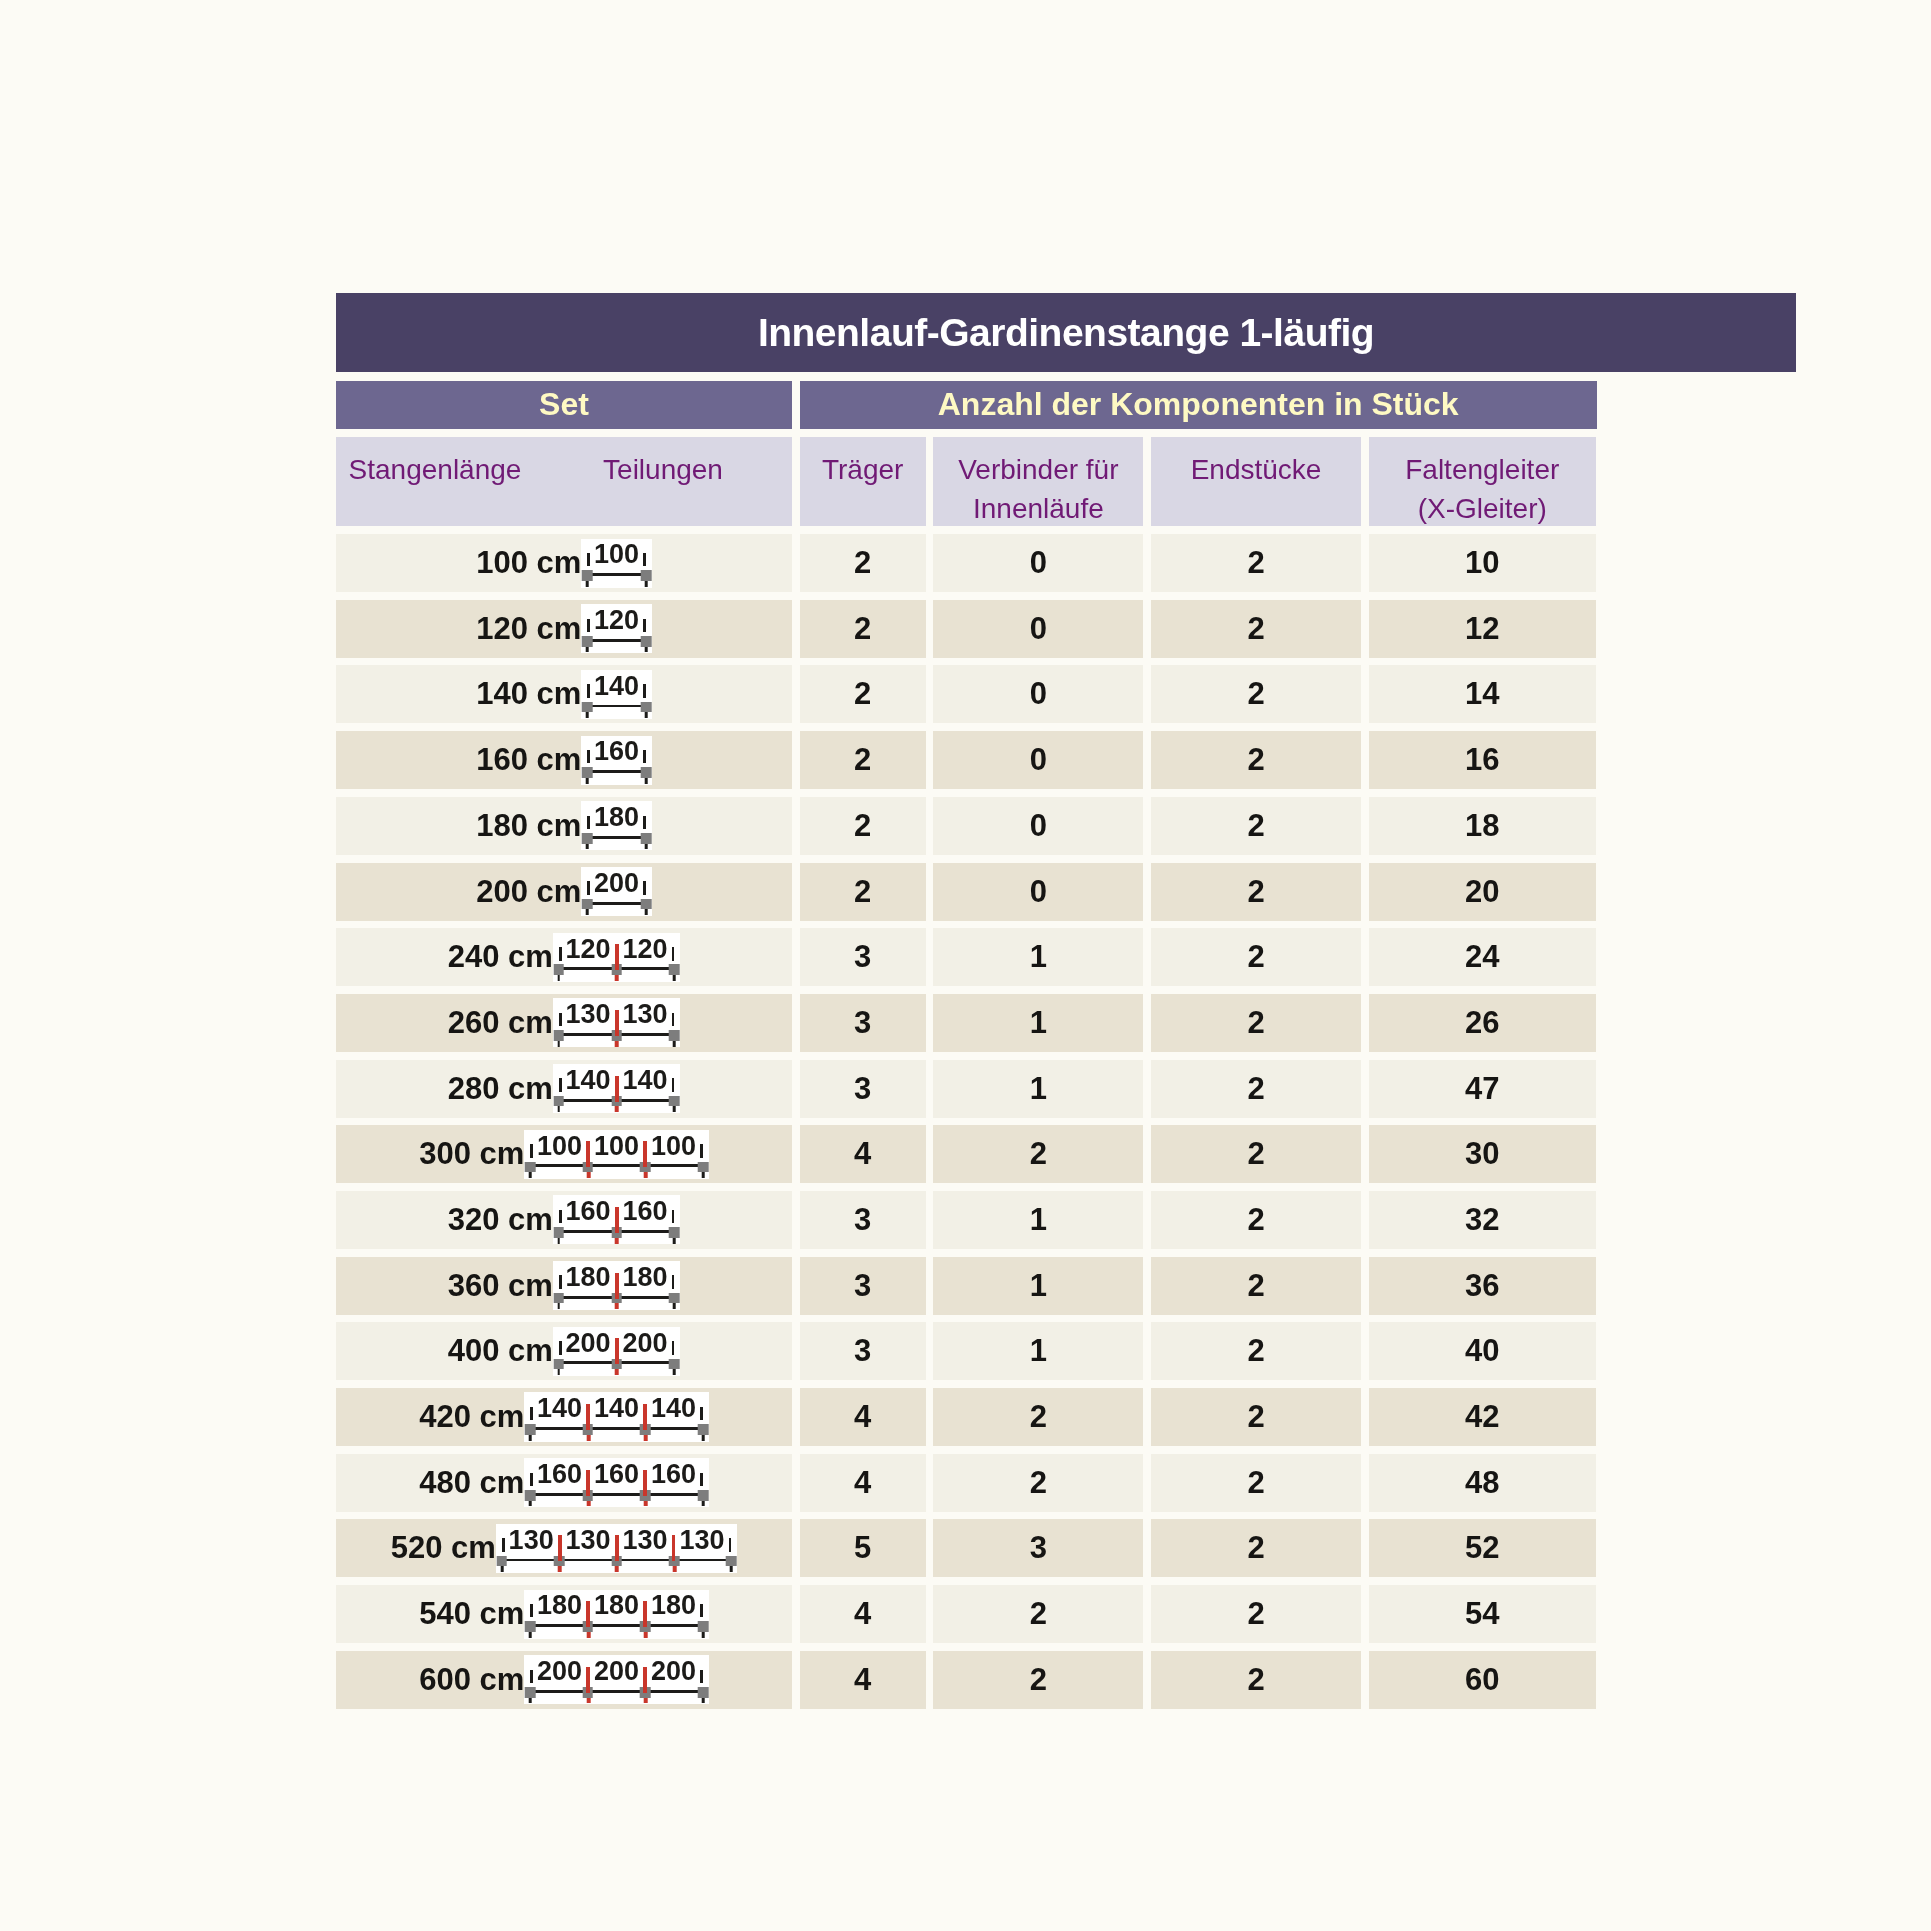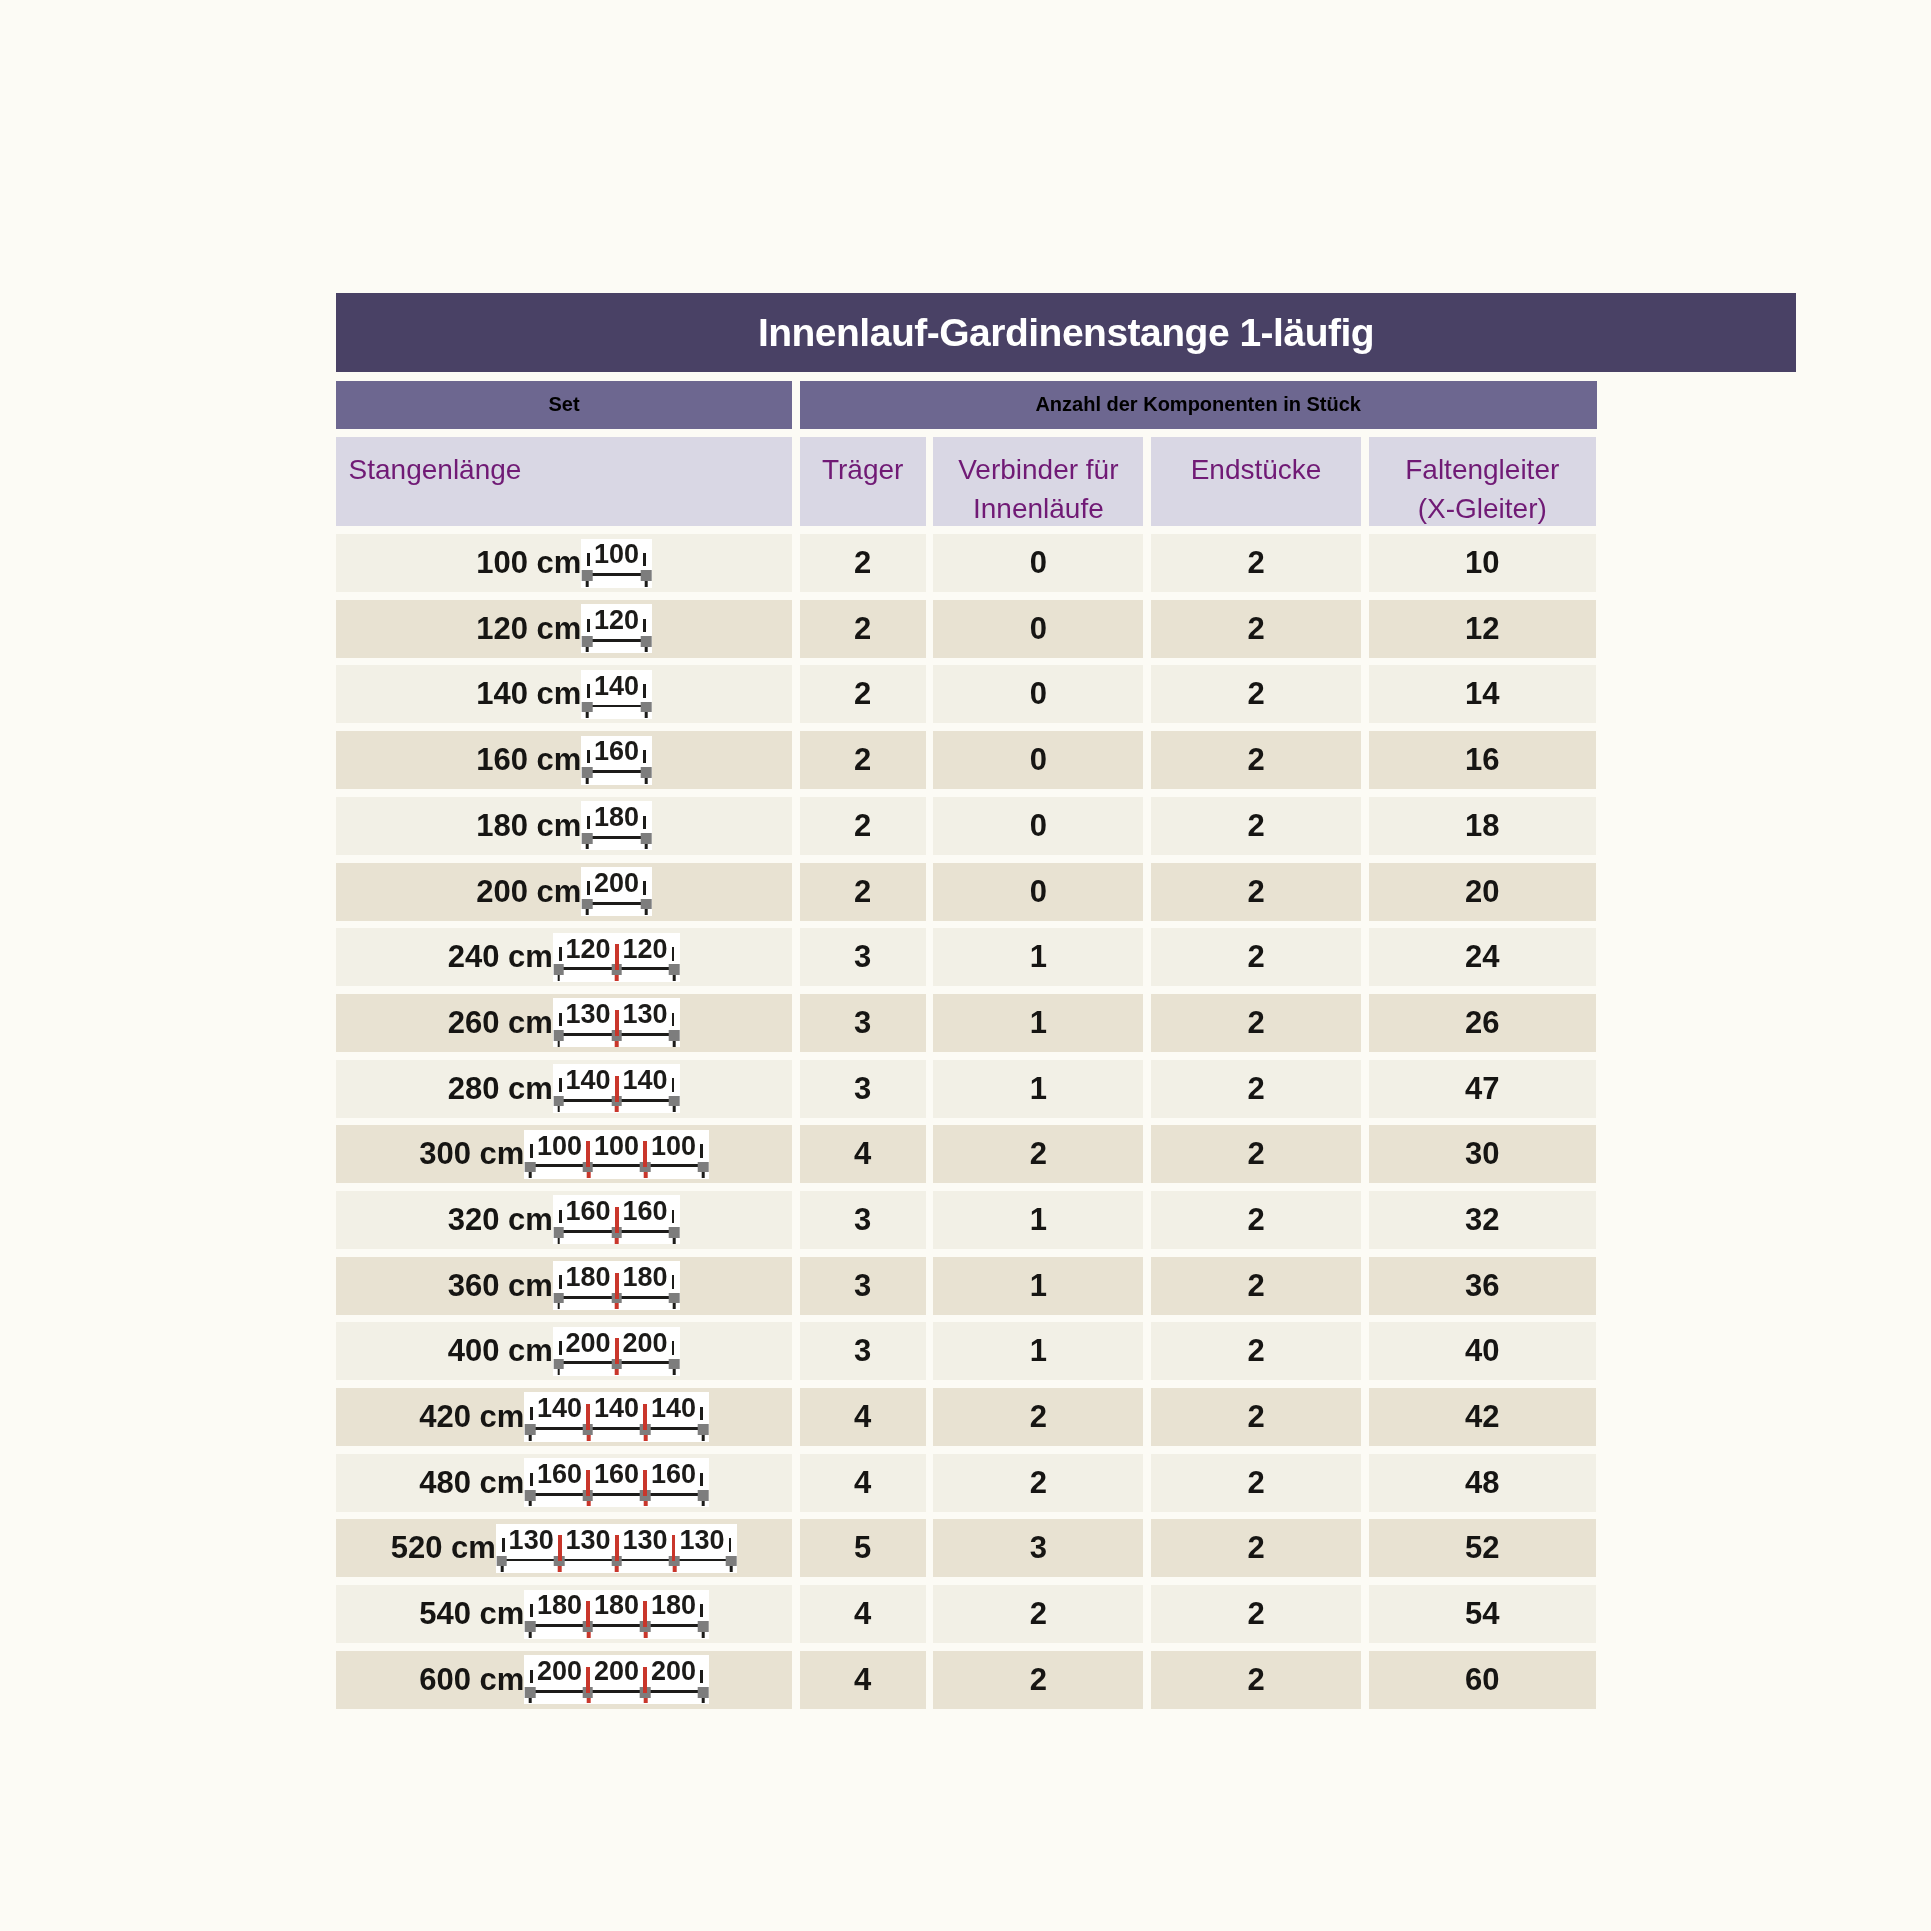--- a/index.html
+++ b/index.html
@@ -25,22 +25,22 @@
   .table-wrap{position:absolute;left:336px;top:256px;width:1460px;margin-top:37px;}
 
   .title-bar{
     height:79px;background:var(--title-bar);color:#fff;
     font-size:39px;font-weight:bold;letter-spacing:-0.5px;
     display:flex;align-items:center;justify-content:center;
     margin-bottom:8.7px;
   }
   .group-row{display:grid;grid-template-columns:456px 797px;column-gap:7.7px;margin-bottom:8.7px;}
   .group-cell{
-    height:48px;background:var(--group-bar);color:#000000;
-    font-size:20px;font-weight:bold;
+    height:48px;background:var(--group-bar);color:#fef9c3;
+    font-size:32px;font-weight:bold;
     display:flex;align-items:center;justify-content:center;
   }
 
   .grid{display:grid;grid-template-columns:456px 126px 210px 210px 227px;column-gap:7.7px;}
 
   .header-row{margin-bottom:7.7px;}
   .hcell{
     background:var(--header-bg);height:89px;box-sizing:border-box;
     font-size:28px;font-weight:normal;text-align:center;
     padding-top:12.6px;line-height:39px;color:#701a75;
@@ -81,20 +81,21 @@
   </div>
 
   <div class="group-row">
     <div class="group-cell">Set</div>
     <div class="group-cell">Anzahl der Komponenten in Stück</div>
   </div>
 
   <div class="grid header-row">
     <div class="hcell set-h">
       <span>Stangenlänge</span>
+      <span>Teilungen</span>
     </div>
     <div class="hcell">
       <span>Träger</span>
     </div>
     <div class="hcell">
       <span>Verbinder für</span>
       <span class="l2">Innenläufe</span>
     </div>
     <div class="hcell">
       <span>Endstücke</span>

